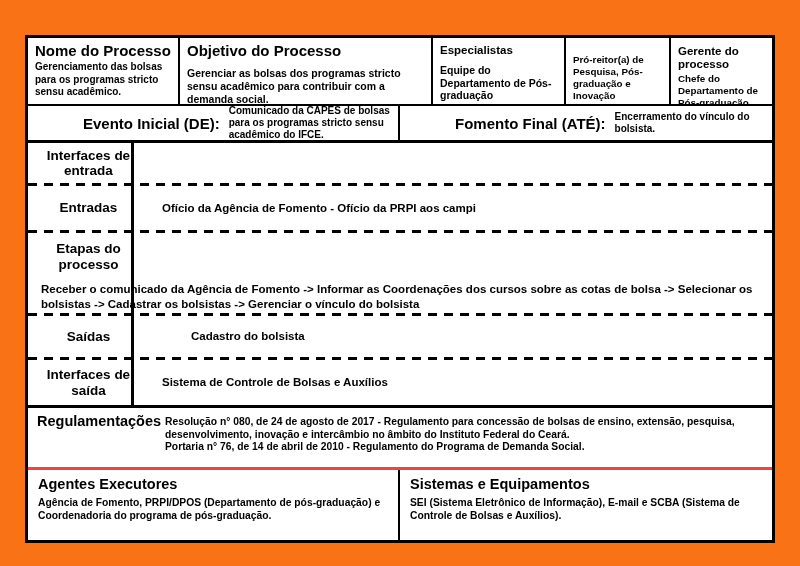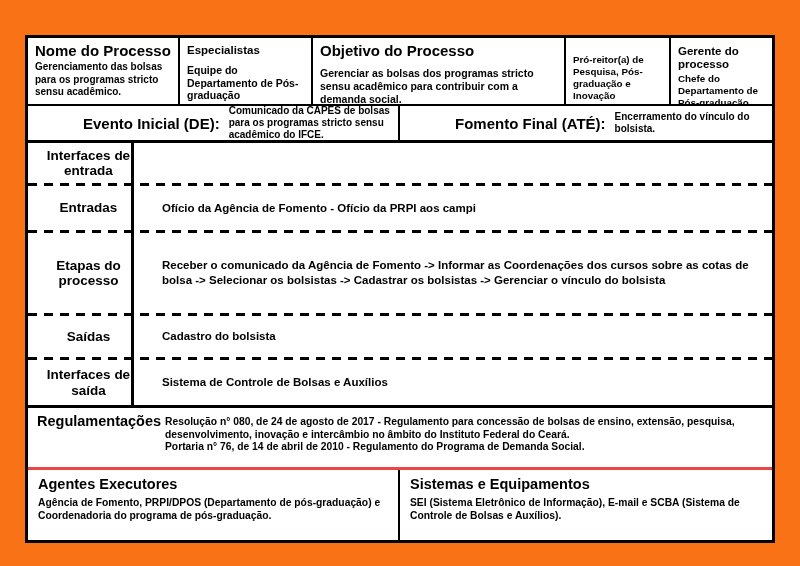--- a/index.html
+++ b/index.html
@@ -37,21 +37,21 @@
   .evcell{display:flex;align-items:center;box-sizing:border-box;padding:0 6px 0 10px;}
   .ev-left{width:372px;border-right:2.5px solid #000;}
   .ev-right{flex:1;}
   .ev-label{font-size:15px;white-space:nowrap;margin-right:9px;margin-left:45px;}
   .ev-text{font-size:10px;line-height:12px;}
   .ev-left .ev-text{max-width:205px;}
   
   .body-rows{position:relative;border-bottom:3px solid #000;box-sizing:border-box;}
   .vdivider{position:absolute;left:103px;top:0;bottom:0;width:2.5px;background:#000;}
   .brow{display:flex;}
-  .r-h40{height:40px;} .r-h44{height:44px;} .r-h80{height:80px;} .r-h41{height:41px;} .r-h45{height:45px;}
+  .r-h40{height:40px;} .r-h44{height:44px;} .r-h80{height:80px;flex-direction:column;} .r-h41{height:41px;gap:29px;} .r-h45{height:45px;}
   .label-col{width:121px;display:flex;align-items:center;justify-content:center;text-align:center;
              font-size:13.5px;line-height:15.5px;box-sizing:border-box;padding:8px 4px;}
   .content-col{flex:1;display:flex;align-items:center;box-sizing:border-box;
                padding:0 14px 0 13px;font-size:11.5px;line-height:15px;}
   .dash-sep{height:3px;background:repeating-linear-gradient(90deg,#000 0 9px,transparent 9px 16px);}
   
   .regrow{height:62px;border-bottom:3px solid #ef4444;box-sizing:border-box;display:flex;}
   .reg-label{width:135px;box-sizing:border-box;padding:5px 0 0 9px;font-size:14.5px;}
   .reg-content{flex:1;box-sizing:border-box;padding:8px 10px 0 2px;font-size:10.3px;line-height:12.5px;}
   
@@ -66,27 +66,27 @@
 <body>
 
 <div class="sheet">
   <div class="ptable">
 
     <div class="hdr">
       <div class="hcell c-nome">
         <div class="h-title-lg">Nome do Processo</div>
         <div class="h-body">Gerenciamento das bolsas para os programas stricto sensu acadêmico.</div>
       </div>
+      <div class="hcell c-obj">
+        <div class="h-title-lg">Objetivo do Processo</div>
+        <div class="h-body">Gerenciar as bolsas dos programas stricto sensu acadêmico para contribuir com a demanda social.</div>
+      </div>
       <div class="hcell c-esp">
         <div class="h-title-sm">Especialistas</div>
         <div class="h-body">Equipe do Departamento de Pós-graduação</div>
-      </div>
-      <div class="hcell c-obj">
-        <div class="h-title-lg">Objetivo do Processo</div>
-        <div class="h-body">Gerenciar as bolsas dos programas stricto sensu acadêmico para contribuir com a demanda social.</div>
       </div>
       <div class="hcell c-dono">
         <div class="h-body">Pró-reitor(a) de Pesquisa, Pós-graduação e Inovação</div>
       </div>
       <div class="hcell c-ger">
         <div class="h-title-sm">Gerente do processo</div>
         <div class="h-body">Chefe do Departamento de Pós-graduação</div>
       </div>
     </div>
 

